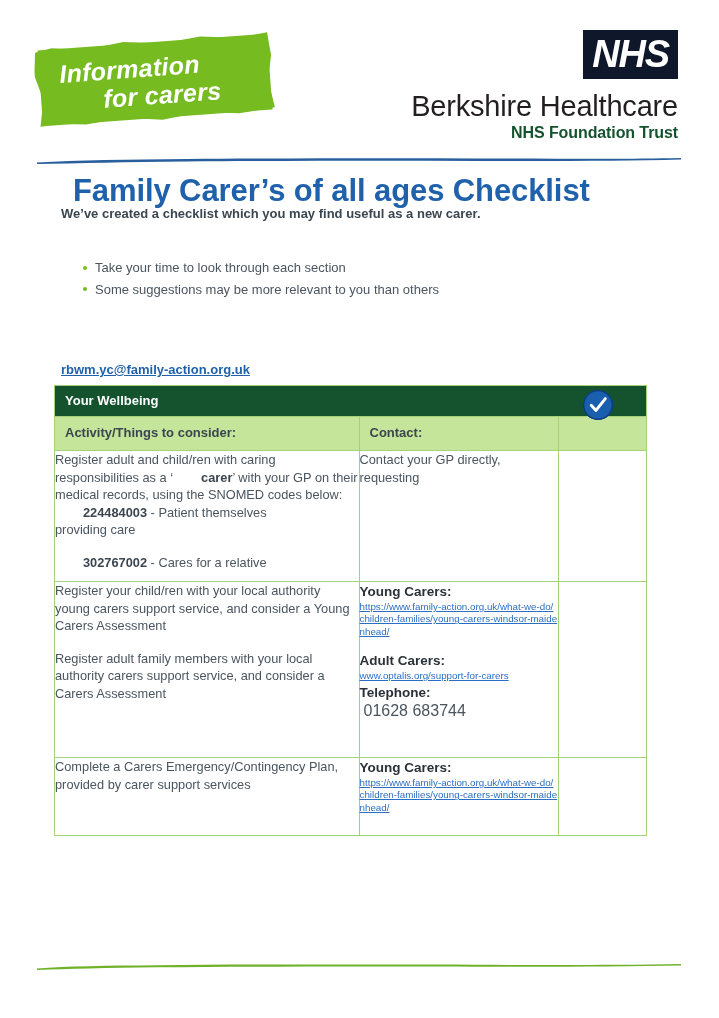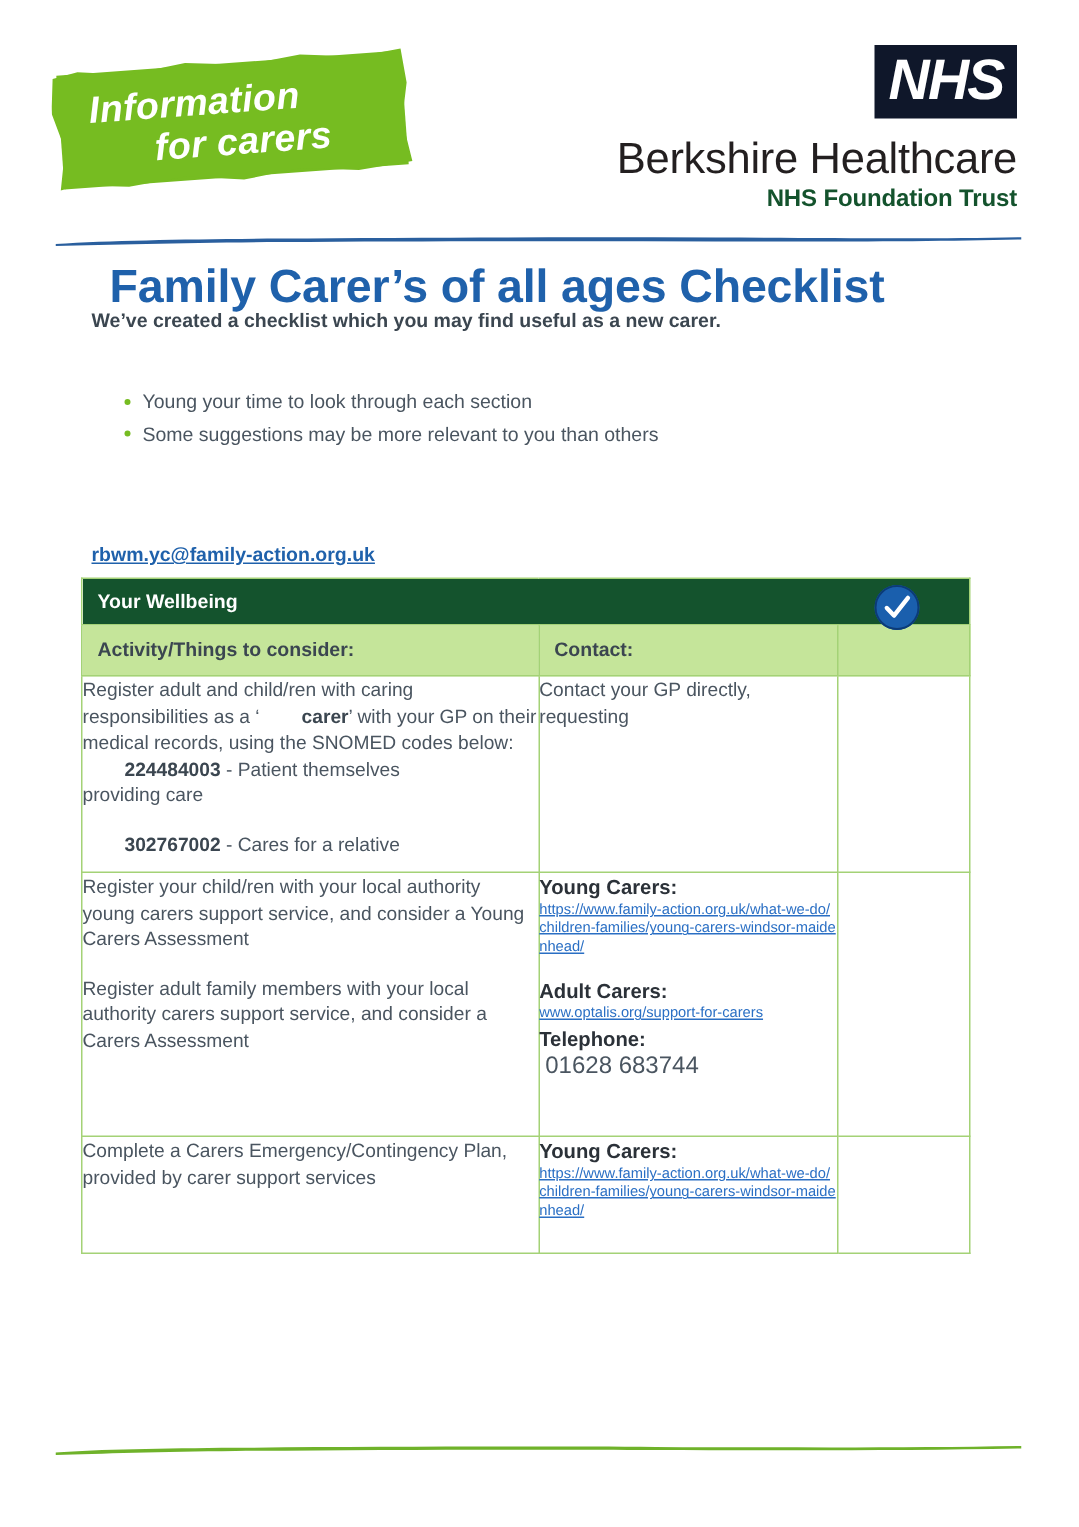--- a/index.html
+++ b/index.html
@@ -306,21 +306,21 @@
   <path d="M0,5.6 C40,3.2 90,2.4 150,2.0 C240,1.4 340,1.0 440,1.4
            C520,1.7 590,2.4 644,1.1 L644,2.6 C590,4.0 520,4.2 440,4.0
            C340,3.7 240,3.9 150,4.4 C90,4.8 40,6.2 0,7 Z" fill="#2a5f9e"></path>
 </svg>
 
 <div class="page-title">Family Carer’s of all ages Checklist</div>
 
 <div class="intro-lead">We’ve created a checklist which you may find useful as a new carer.</div>
 
 <ul class="bullets">
-  <li>Young your time to look through each section</li>
+  <li>Take your time to look through each section</li>
   <li>Some suggestions may be more relevant to you than others</li>
 </ul>
 
 <div class="contact-note">
   <br>
   <a href="#" class="email-link">rbwm.yc@family-action.org.uk</a>
 </div>
 
 <table class="checklist-table">
   <colgroup>

